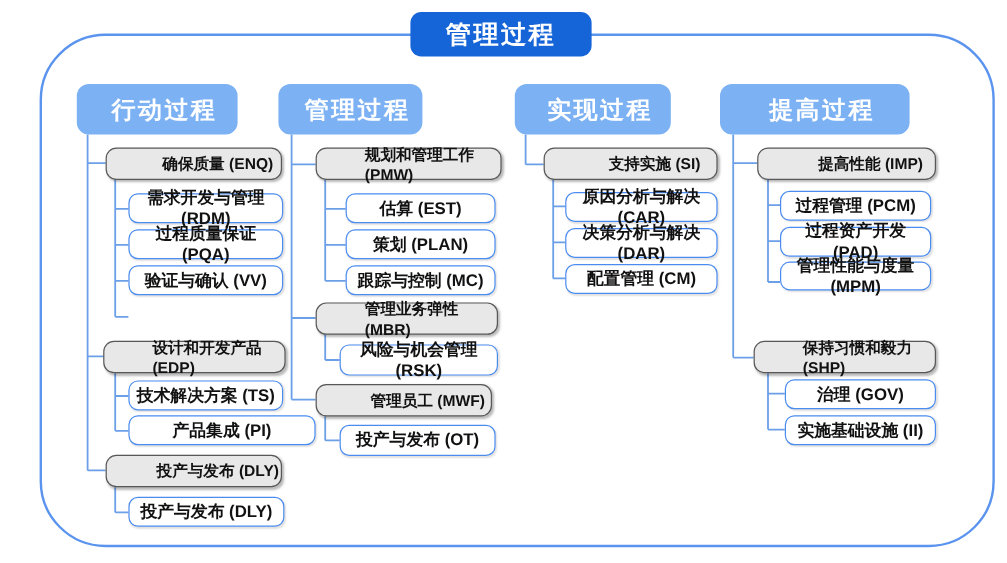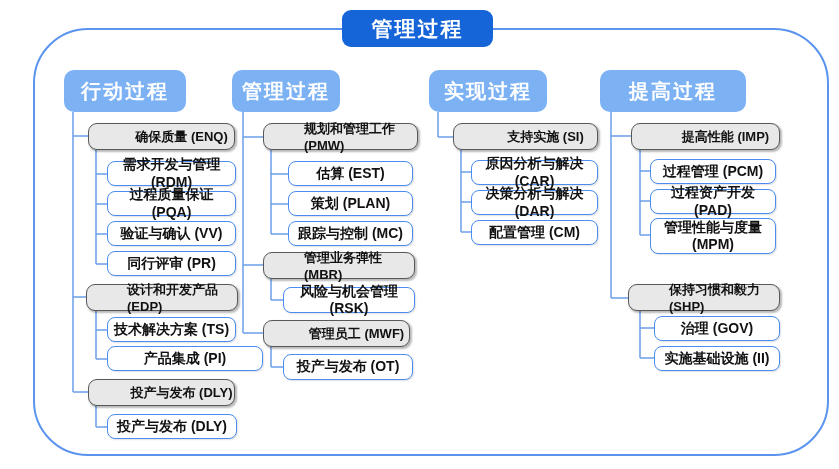--- a/index.html
+++ b/index.html
@@ -15,40 +15,40 @@
   .title-box{
     position:absolute;left:342px;top:10px;width:151px;height:37px;z-index:3;
     background:var(--title-bg,#1564d8);color:#ffffff;border-radius:9px;
     display:flex;align-items:center;justify-content:center;
     font-size:21px;font-weight:bold;letter-spacing:2px;
   }
   .col-header{
     position:absolute;height:42px;z-index:2;
     background:var(--header-bg,#7cb1f3);color:#ffffff;border-radius:10px;
     display:flex;align-items:center;justify-content:center;
-    font-size:20px;font-weight:bold;letter-spacing:2px;
+    font-size:20px;font-weight:bold;letter-spacing:2px;padding-left:12px;
   }
   .group-node{
     position:absolute;height:27px;z-index:2;
     background:var(--group-bg,#e8e8e8);border:1.6px solid var(--group-border,#585858);
     border-radius:9px;box-sizing:border-box;
     display:flex;align-items:center;justify-content:center;
     font-size:13px;font-weight:bold;color:#111;
     box-shadow:1.5px 1.5px 2px rgba(0,0,0,0.28);
     padding-left:40px;
   }
   .leaf-node{
     position:absolute;height:25px;z-index:2;
     background:#ffffff;border:1.5px solid var(--node-border,#4b8cf0);
     border-radius:8px;box-sizing:border-box;
     display:flex;align-items:center;justify-content:center;text-align:center;
     font-size:14px;font-weight:bold;color:#111;line-height:1.25;
     box-shadow:1px 1px 1.5px rgba(0,0,0,0.12);
   }
-  .leaf-tall{height:36px;padding:0 10px;}
+  .leaf-tall{height:24px;padding:0 10px;}
 </style>
 </head>
 <body>
 
 <div id="stage">
 
   <div id="outer-border"></div>
 
   <svg id="connectors" width="839" height="469">
     <path id="connector-path" fill="none" stroke="#6b9fe8" stroke-width="1.5" d="
@@ -71,21 +71,20 @@
 
   <div class="col-header" style="left:64px;top:70px;width:122px">行动过程</div>
   <div class="col-header" style="left:232px;top:70px;width:108px">管理过程</div>
   <div class="col-header" style="left:429px;top:70px;width:118px">实现过程</div>
   <div class="col-header" style="left:600px;top:70px;width:146px">提高过程</div>
 
   <div class="group-node" style="left:88px;top:123px;width:147px">确保质量 (ENQ)</div>
   <div class="leaf-node" style="left:107px;top:161px;width:129px">需求开发与管理 (RDM)</div>
   <div class="leaf-node" style="left:107px;top:191px;width:129px">过程质量保证 (PQA)</div>
   <div class="leaf-node" style="left:107px;top:221px;width:129px">验证与确认 (VV)</div>
-  <div class="leaf-node" style="left:107px;top:251px;width:129px">同行评审 (PR)</div>
   <div class="group-node" style="left:86px;top:284px;width:152px">设计和开发产品 (EDP)</div>
   <div class="leaf-node" style="left:107px;top:317px;width:129px">技术解决方案 (TS)</div>
   <div class="leaf-node" style="left:107px;top:346px;width:156px">产品集成 (PI)</div>
   <div class="group-node" style="left:88px;top:379px;width:147px">投产与发布 (DLY)</div>
   <div class="leaf-node" style="left:107px;top:414px;width:130px">投产与发布 (DLY)</div>
 
   <div class="group-node" style="left:263px;top:123px;width:155px">规划和管理工作 (PMW)</div>
   <div class="leaf-node" style="left:288px;top:161px;width:125px">估算 (EST)</div>
   <div class="leaf-node" style="left:288px;top:191px;width:125px">策划 (PLAN)</div>
   <div class="leaf-node" style="left:288px;top:221px;width:125px">跟踪与控制 (MC)</div>

